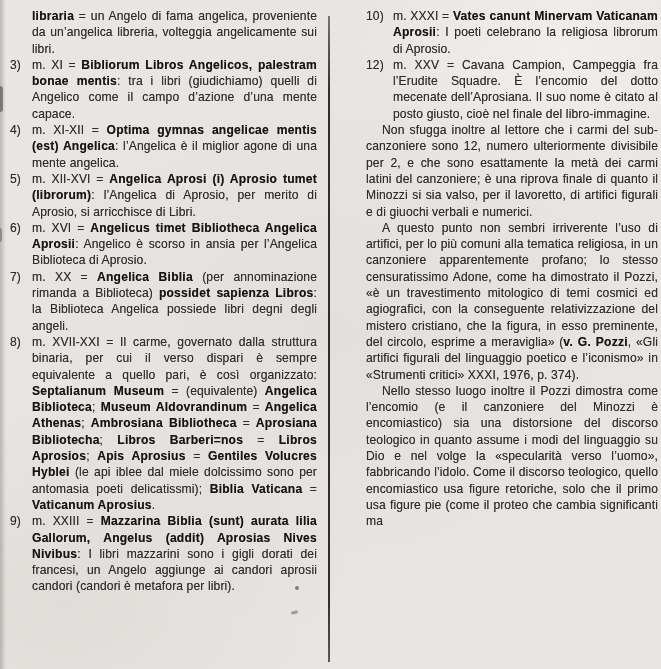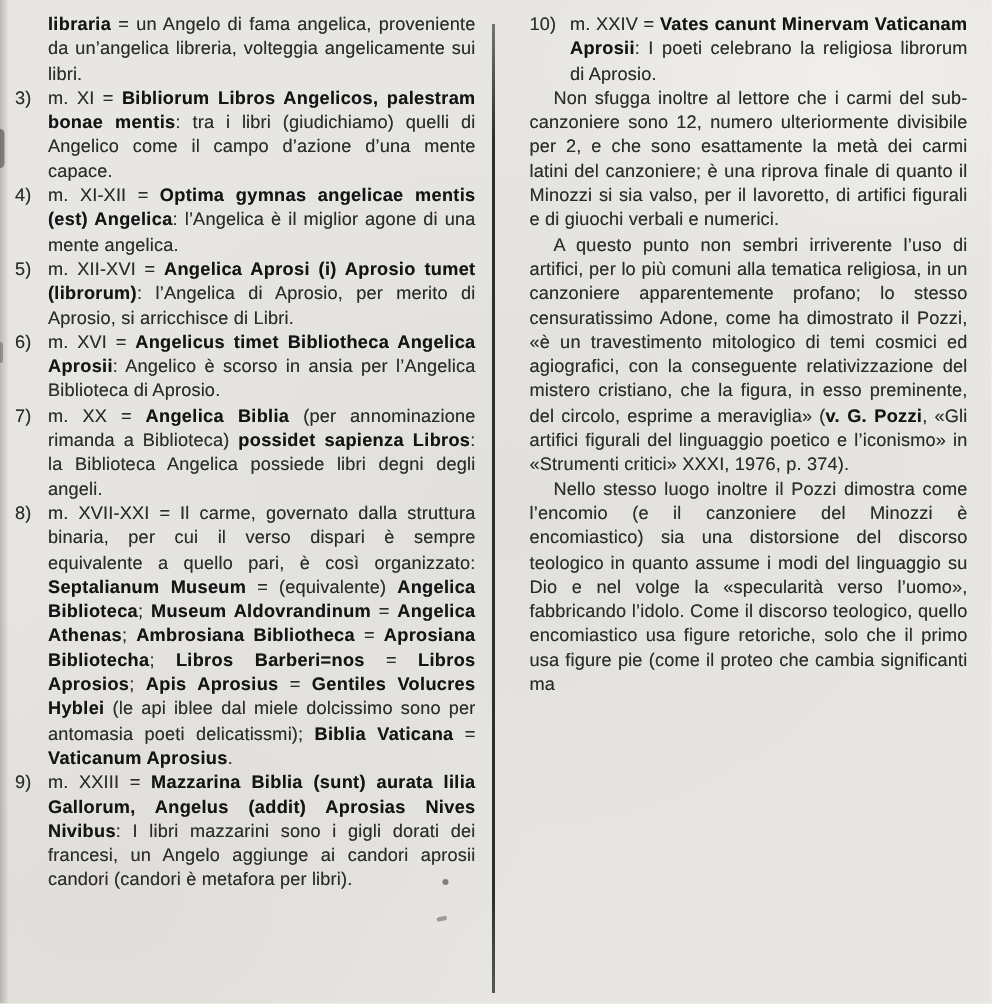--- a/index.html
+++ b/index.html
@@ -24,21 +24,21 @@
   }
   .col {
     position: absolute;
     top: 8px;
     font-size: 12.1px;
     line-height: 16.3px;
     letter-spacing: 0.12px;
     text-shadow: 0 0 0.35px rgba(44,44,44,0.55);
   }
   .col-left  { left: 10px;  width: 307px; --indent: 22px; }
-  .col-right { left: 353px; width: 292px; --indent: 27px; }
+  .col-right { left: 366px; width: 292px; --indent: 27px; }
   .block { text-align: justify; hyphens: manual; }
   .block.item { position: relative; padding-left: var(--indent); }
   .block.item .marker { position: absolute; left: 0; top: 0; }
   .block.continuation { margin-left: var(--indent); }
   .block.paragraph { text-indent: 16px; }
   b { font-weight: 700; color: #141414; letter-spacing: 0.22px; }
   .rule {
     position: absolute;
     left: 328px; top: 16px;
     width: 2px; height: 646px;
@@ -69,18 +69,19 @@
       <div class="block item"><span class="marker">3)</span><span>m. XI = </span><b>Bibliorum Libros Angelicos, palestram bonae mentis</b><span>: tra i libri (giu­dichiamo) quelli di Angelico come il cam­po d’azione d’una mente capace.</span></div>
       <div class="block item"><span class="marker">4)</span><span>m. XI-XII = </span><b>Optima gymnas angelicae mentis (est) Angelica</b><span>: l’Angelica è il mi­glior agone di una mente angelica.</span></div>
       <div class="block item"><span class="marker">5)</span><span>m. XII-XVI = </span><b>Angelica Aprosi (i) Apro­sio tumet (librorum)</b><span>: l’Angelica di Apro­sio, per merito di Aprosio, si arricchisce di Libri.</span></div>
       <div class="block item"><span class="marker">6)</span><span>m. XVI = </span><b>Angelicus timet Bibliotheca Angelica Aprosii</b><span>: Angelico è scorso in ansia per l’Angelica Biblioteca di Aprosio.</span></div>
       <div class="block item"><span class="marker">7)</span><span>m. XX = </span><b>Angelica Biblia</b><span> (per annomi­nazione rimanda a Biblioteca) </span><b>possidet sapienza Libros</b><span>: la Biblioteca Angelica possiede libri degni degli angeli.</span></div>
       <div class="block item"><span class="marker">8)</span><span>m. XVII-XXI = Il carme, governato dalla struttura binaria, per cui il verso dispari è sempre equivalente a quello pari, è così organizzato: </span><b>Septalianum Museum</b><span> = (equivalente) </span><b>Angelica Biblioteca</b><span>; </span><b>Mu­seum Aldovrandinum</b><span> = </span><b>Angelica Athenas</b><span>; </span><b>Ambrosiana Bibliotheca</b><span> = </span><b>Aprosiana Bibliotecha</b><span>; </span><b>Libros Barberi­=nos</b><span> = </span><b>Libros Aprosios</b><span>; </span><b>Apis Apro­sius</b><span> = </span><b>Gentiles Volucres Hyblei</b><span> (le api iblee dal miele dolcissimo sono per anto­masia poeti delicatissmi); </span><b>Biblia Vaticana</b><span> = </span><b>Vaticanum Aprosius</b><span>.</span></div>
       <div class="block item"><span class="marker">9)</span><span>m. XXIII = </span><b>Mazzarina Biblia (sunt) au­rata lilia Gallorum, Angelus (addit) Aprosias Nives Nivibus</b><span>: I libri mazzarini sono i gigli dorati dei francesi, un Angelo aggiunge ai candori aprosii candori (can­dori è metafora per libri).</span></div>
     </div>
   <div class="rule"></div>
   <div class="col col-right">
-      <div class="block item"><span class="marker">10)</span><span>m. XXIV = </span><b>Vates canunt Minervam Vaticanam Aprosii</b><span>: I poeti celebrano la religiosa librorum di Aprosio.</span></div>
+      <div class="block item"><span class="marker">10)</span><span>m. XXXI = </span><b>Vates canunt Minervam Vaticanam Aprosii</b><span>: I poeti celebrano la religiosa librorum di Aprosio.</span></div>
+      <div class="block item"><span class="marker">12)</span><span>m. XXV = Cavana Campion, Campeggia fra l’Erudite Squadre. È l’encomio del dot­to mecenate dell’Aprosiana. Il suo nome è citato al posto giusto, cioè nel finale del libro-immagine.</span></div>
       <div class="block paragraph"><span>Non sfugga inoltre al lettore che i carmi del sub-canzoniere sono 12, numero ulterior­mente divisibile per 2, e che sono esattamente la metà dei carmi latini del canzoniere; è una riprova finale di quanto il Minozzi si sia valso, per il lavoretto, di artifici figurali e di giuochi verbali e numerici.</span></div>
       <div class="block paragraph"><span>A questo punto non sembri irriverente l’uso di artifici, per lo più comuni alla tematica religiosa, in un canzoniere apparentemente profano; lo stesso censuratissimo Adone, co­me ha dimostrato il Pozzi, «è un travestimento mitologico di temi cosmici ed agiografici, con la conseguente relativizzazione del mistero cri­stiano, che la figura, in esso preminente, del circolo, esprime a meraviglia» (</span><b>v. G. Pozzi</b><span>, «Gli artifici figurali del linguaggio poetico e l’iconismo» in «Strumenti critici» XXXI, 1976, p. 374).</span></div>
       <div class="block paragraph"><span>Nello stesso luogo inoltre il Pozzi dimostra come l’encomio (e il canzoniere del Minozzi è encomiastico) sia una distorsione del discorso teologico in quanto assume i modi del lin­guaggio su Dio e nel volge la «specularità verso l’uomo», fabbricando l’idolo. Come il di­scorso teologico, quello encomiastico usa fi­gure retoriche, solo che il primo usa figure pie (come il proteo che cambia significanti ma</span></div>
     </div>
 </div>
 
 </body></html>

